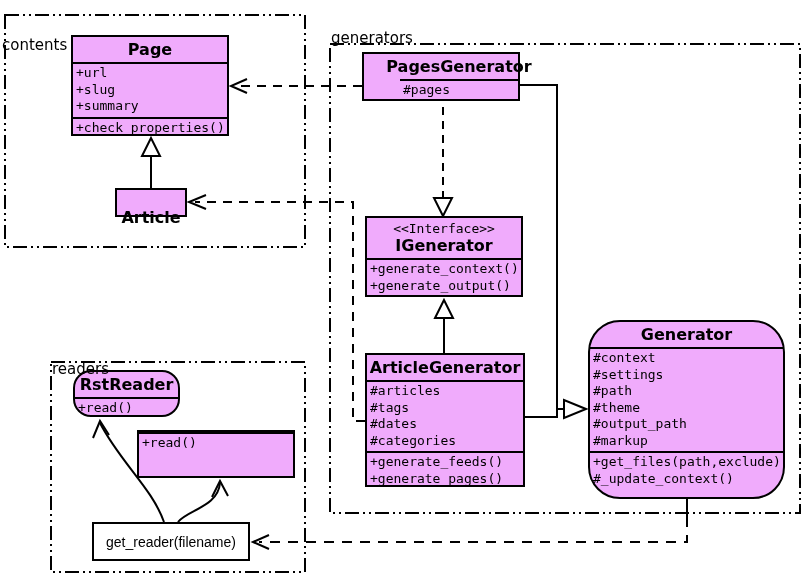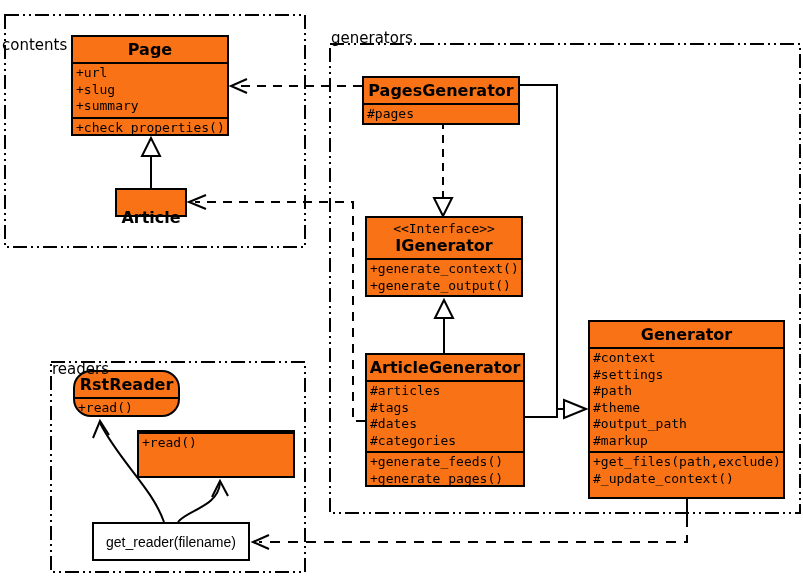--- a/index.html
+++ b/index.html
@@ -1,20 +1,20 @@
 <!DOCTYPE html>
 <html><head>
 <meta charset="utf-8">
 <style>
   html,body{margin:0;padding:0;background:#ffffff;}
   #stage{position:relative;width:803px;height:579px;background:#ffffff;overflow:hidden;
          font-family:"DejaVu Sans",sans-serif;color:#000;}
   #edges{position:absolute;left:0;top:0;width:803px;height:579px;z-index:1;}
   .pkg-label{position:absolute;z-index:3;font:15px "DejaVu Sans",sans-serif;color:#000;white-space:nowrap;}
-  .uml-box{position:absolute;z-index:2;background:#f97316;border:2px solid #000;
+  .uml-box{position:absolute;z-index:2;background:#f0abfc;border:2px solid #000;
            box-sizing:border-box;display:flex;flex-direction:column;}
   .uml-title{display:flex;flex-direction:column;align-items:center;justify-content:center;
              text-align:center;font:bold 16px/19px "DejaVu Sans",sans-serif;padding:3px 1px;}
   .stereotype{font:13px/15px "DejaVu Sans Mono",monospace;font-weight:normal;}
   .uml-rows{border-top:2px solid #000;font:13px/16.5px "DejaVu Sans Mono",monospace;
             padding:1px 2px 2px 3px;white-space:nowrap;overflow:hidden;}
   .uml-rows.grow{flex:1;}
   .plain-node{position:absolute;z-index:2;background:#fff;border:2px solid #000;box-sizing:border-box;
               display:flex;align-items:center;justify-content:center;
               font:14px "Liberation Sans",sans-serif;white-space:nowrap;}
@@ -91,21 +91,21 @@
     </div>
     <div class="uml-rows grow">
       <div>+check_properties()</div>
     </div>
   </div>
 
   <div class="uml-box" style="left:115px;top:188px;width:72px;height:29px;">
     <div class="uml-title" style="flex:1;padding:18px;">Article</div>
   </div>
 
-  <div class="uml-box" style="left:362px;top:76px;width:158px;height:49px;">
+  <div class="uml-box" style="left:362px;top:52px;width:158px;height:49px;padding-left:36px;">
     <div class="uml-title">PagesGenerator</div>
     <div class="uml-rows grow">
       <div>#pages</div>
     </div>
   </div>
 
   <div class="uml-box" style="left:365px;top:216px;width:158px;height:81px;">
     <div class="uml-title">
       <span class="stereotype">&lt;&lt;Interface&gt;&gt;</span>
       <span>IGenerator</span>
@@ -123,21 +123,21 @@
       <div>#tags</div>
       <div>#dates</div>
       <div>#categories</div>
     </div>
     <div class="uml-rows grow">
       <div>+generate_feeds()</div>
       <div>+generate_pages()</div>
     </div>
   </div>
 
-  <div class="uml-box" style="left:588px;top:320px;width:197px;height:179px;">
+  <div class="uml-box" style="left:588px;top:320px;width:197px;height:179px;border-radius:32px;">
     <div class="uml-title">Generator</div>
     <div class="uml-rows">
       <div>#context</div>
       <div>#settings</div>
       <div>#path</div>
       <div>#theme</div>
       <div>#output_path</div>
       <div>#markup</div>
     </div>
     <div class="uml-rows grow">

